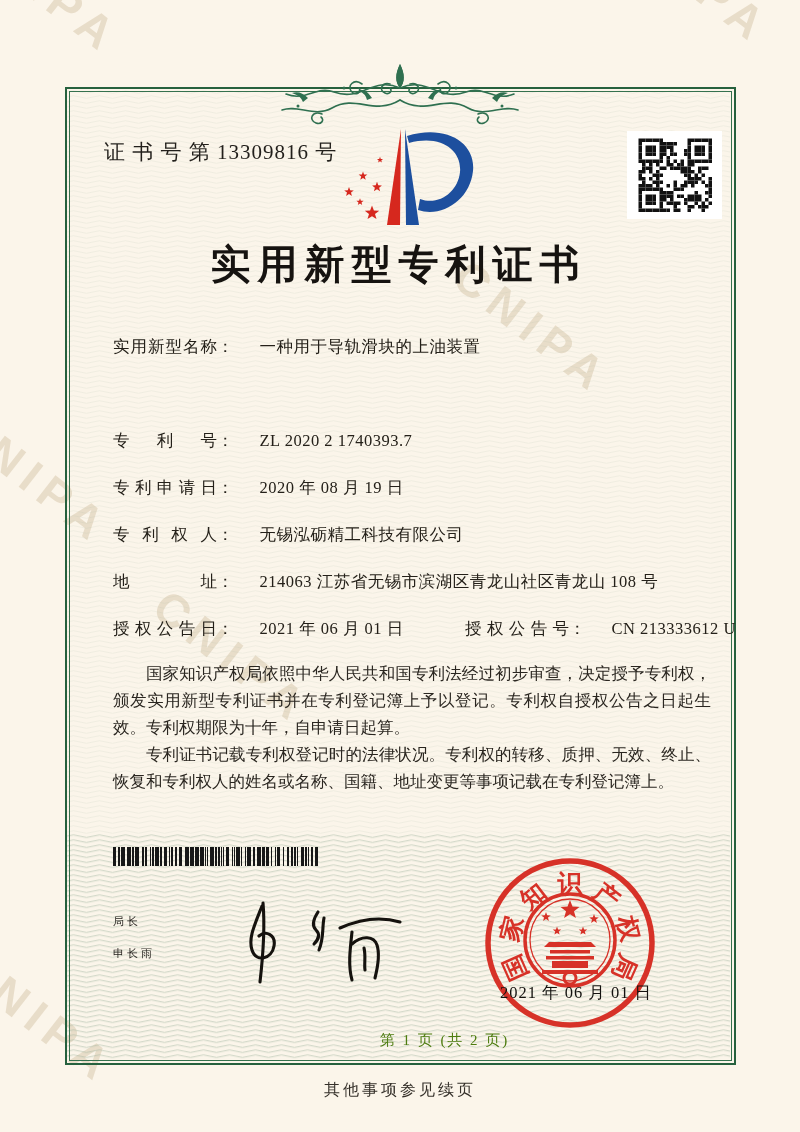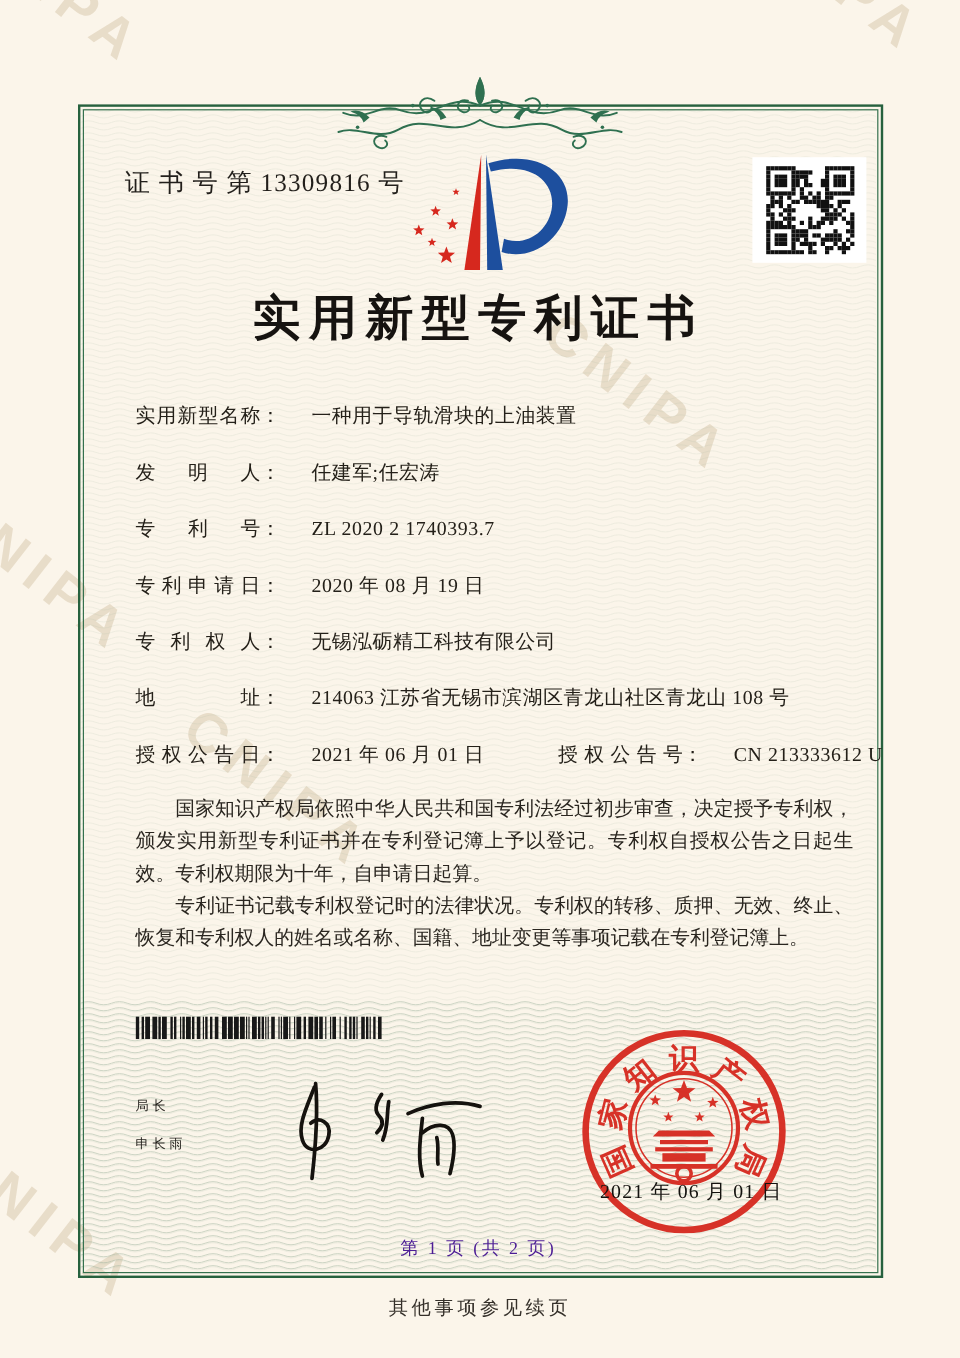--- a/index.html
+++ b/index.html
@@ -57,21 +57,21 @@
   .barcode{position:absolute;left:113px;top:847px;width:210px;height:19px;z-index:2;}
   .signer{position:absolute;left:113px;font-family:var(--sans);font-size:11px;letter-spacing:3px;z-index:2;color:#201d19;}
   .sig{position:absolute;left:236px;top:898px;width:172px;height:90px;z-index:2;}
   .seal{position:absolute;left:484px;top:857px;width:172px;height:172px;z-index:2;opacity:.95;}
   .sealdate{
     position:absolute;left:496px;top:982px;width:160px;text-align:center;z-index:3;
     font-size:16.5px;color:#14120f;letter-spacing:1px;white-space:nowrap;
   }
   .pageinfo{
     position:absolute;left:65px;top:1031px;width:667px;text-align:center;
-    font-size:15px;z-index:2;letter-spacing:2px;color:#4c1d95;
+    font-size:15px;z-index:2;letter-spacing:2px;color:#4d7c0f;padding-left:46px;
   }
   .contnote{
     position:absolute;left:0;top:1080px;width:800px;text-align:center;
     font-size:16px;z-index:2;letter-spacing:3px;color:#35302a;
   }
 </style>
 </head>
 <body>
 
 <div class="page">
@@ -366,23 +366,20 @@
         <rect x="50.5" y="70.5" width="3.5" height="3.5" fill="#111"></rect>
         <rect x="64.5" y="70.5" width="3.5" height="3.5" fill="#111"></rect>
       </svg>
   </div>
 
   <div class="title">实用新型专利证书</div>
 
   <div class="frow" style="top:336px">
     <span class="flabel">实用新型名称</span><span class="fcolon">：</span><span class="fvalue">一种用于导轨滑块的上油装置</span>
   </div>
-  <div class="frow" style="top:383px">
-    <span class="flabel">发明人</span><span class="fcolon">：</span><span class="fvalue">任建军;任宏涛</span>
-  </div>
   <div class="frow" style="top:430px">
     <span class="flabel">专利号</span><span class="fcolon">：</span><span class="fvalue">ZL 2020 2 1740393.7</span>
   </div>
   <div class="frow" style="top:477px">
     <span class="flabel">专利申请日</span><span class="fcolon">：</span><span class="fvalue">2020 年 08 月 19 日</span>
   </div>
   <div class="frow" style="top:524px">
     <span class="flabel">专利权人</span><span class="fcolon">：</span><span class="fvalue">无锡泓砺精工科技有限公司</span>
   </div>
   <div class="frow" style="top:571px">

